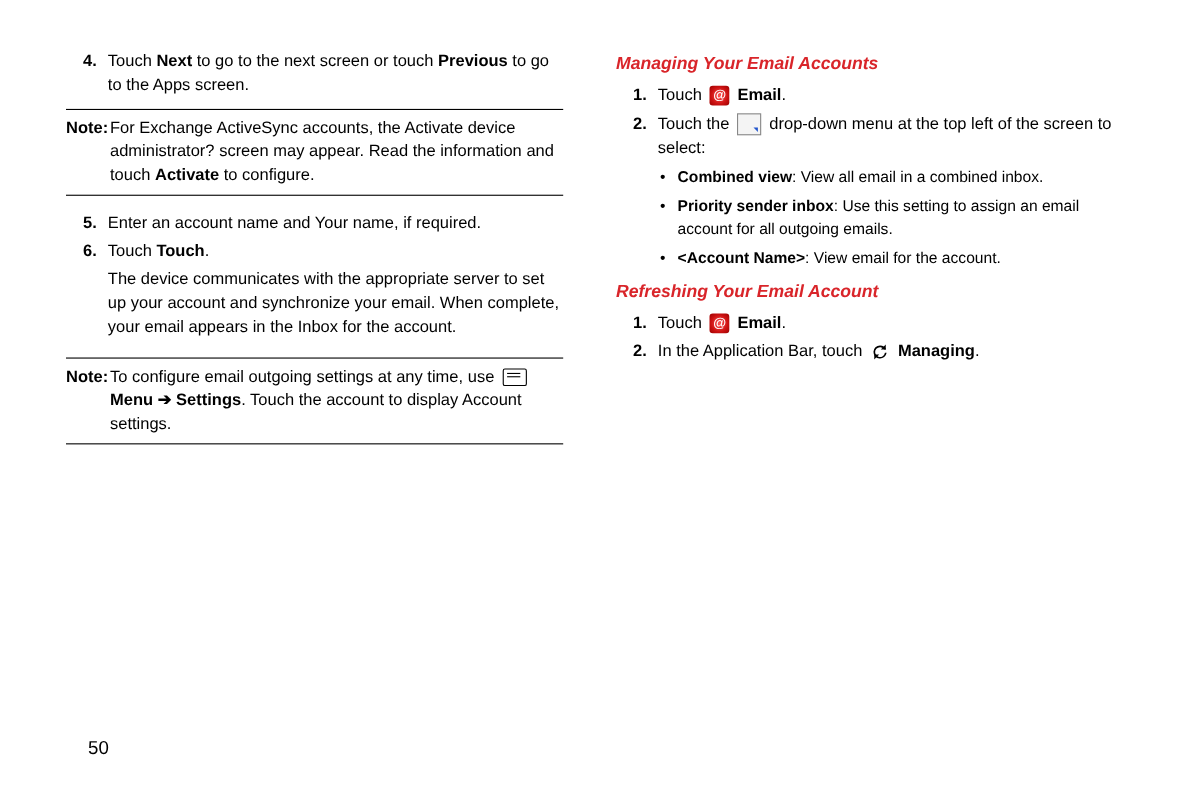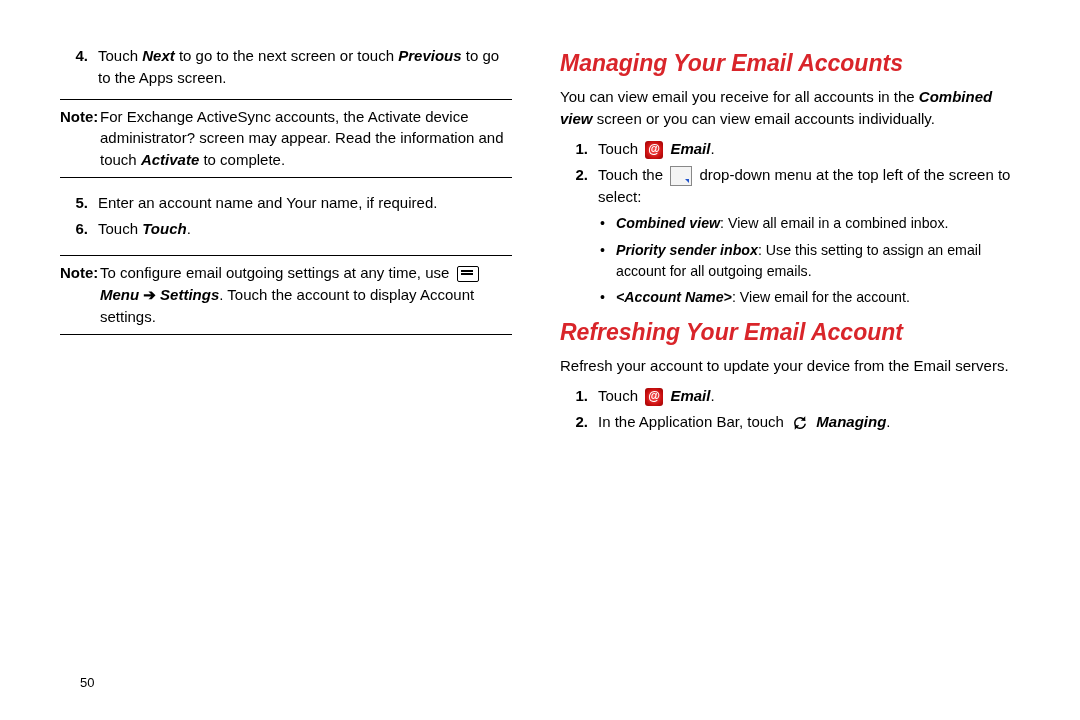--- a/index.html
+++ b/index.html
@@ -29,21 +29,21 @@
   .col-left {
     padding-right: 28px;
   }
   .col-right {
     padding-left: 20px;
   }
   .heading {
     color: #d9252a;
     font-weight: bold;
     font-style: italic;
-    font-size: 23px;
+    font-size: 16px;
     margin: 2px 0 6px 0;
   }
   .num-item {
     display: flex;
     margin-bottom: 4px;
   }
   .num-item .num {
     font-weight: bold;
     width: 28px;
     flex-shrink: 0;
@@ -67,21 +67,21 @@
     display: flex;
   }
   .note-label {
     font-weight: bold;
     width: 40px;
     flex-shrink: 0;
   }
   .note-body {
     flex: 1;
   }
-  .bold { font-weight: bold; font-style: italic; }
+  .bold { font-weight: bold; }
   .para {
     margin: 4px 0 8px 0;
   }
   .bullet-list {
     margin: 6px 0 8px 0;
   }
   .bullet-item {
     display: flex;
     margin-bottom: 6px;
     font-size: 14.2px;
@@ -92,21 +92,21 @@
     text-align: left;
     padding-left: 2px;
   }
   .bullet-item .btxt {
     flex: 1;
   }
   .page-num {
     position: absolute;
     bottom: 30px;
     left: 80px;
-    font-size: 13px;
+    font-size: 17px;
   }
   
   .icon {
     display: inline-block;
     vertical-align: middle;
     margin: 0 3px;
   }
   .icon-email {
     width: 18px; height: 18px;
     background: radial-gradient(circle at 50% 50%, #ff5555 0%, #cc1111 60%, #990000 100%);
@@ -179,55 +179,53 @@
       <div class="num">4.</div>
       <div class="body">
         <span>Touch </span><span class="bold">Next</span><span> to go to the next screen or touch </span><span class="bold">Previous</span><span> to go to the Apps screen.</span>
       </div>
     </div>
 
     <div class="note-block">
       <div class="note-row">
         <div class="note-label">Note:</div>
         <div class="note-body">
-          <span>For Exchange ActiveSync accounts, the Activate device administrator? screen may appear. Read the information and touch </span><span class="bold">Activate</span><span> to complete.</span>
+          <span>For Exchange ActiveSync accounts, the Activate device administrator? screen may appear. Read the information and touch </span><span class="bold">Activate</span><span> to configure.</span>
         </div>
       </div>
     </div>
 
     <div class="num-item">
       <div class="num">5.</div>
       <div class="body">Enter an account name and Your name, if required.</div>
     </div>
 
     <div class="num-item">
       <div class="num">6.</div>
       <div class="body">
         <span>Touch </span><span class="bold">Touch</span><span>.</span>
       </div>
     </div>
+    <div class="indent-body">The device communicates with the appropriate server to set up your account and synchronize your email. When complete, your email appears in the Inbox for the account.</div>
 
     <div class="note-block" style="margin-top:16px;">
       <div class="note-row">
         <div class="note-label">Note:</div>
         <div class="note-body">
           <span>To configure email outgoing settings at any time, use </span><span class="icon-menu"></span> <span class="bold">Menu</span><span class="arrow"> ➔ </span><span class="bold">Settings</span><span>. Touch the account to display Account settings.</span>
         </div>
       </div>
     </div>
 
   </div>
 
   <div class="col col-right">
 
     <div class="heading">Managing Your Email Accounts</div>
 
-    <div class="para">
-      <span>You can view email you receive for all accounts in the </span><span class="bold">Combined view</span><span> screen or you can view email accounts individually.</span>
-    </div>
 
     <div class="num-item">
       <div class="num">1.</div>
       <div class="body">
         <span>Touch </span><span class="icon icon-email"></span> <span class="bold">Email</span><span>.</span>
       </div>
     </div>
 
     <div class="num-item">
       <div class="num">2.</div>
@@ -246,21 +244,20 @@
         <div class="btxt"><span class="bold">Priority sender inbox</span><span>: Use this setting to assign an email account for all outgoing emails.</span></div>
       </div>
       <div class="bullet-item">
         <div class="dot">•</div>
         <div class="btxt"><span class="bold">&lt;Account Name&gt;</span><span>: View email for the account.</span></div>
       </div>
     </div>
 
     <div class="heading">Refreshing Your Email Account</div>
 
-    <div class="para">Refresh your account to update your device from the Email servers.</div>
 
     <div class="num-item">
       <div class="num">1.</div>
       <div class="body">
         <span>Touch </span> <span class="icon icon-email"></span> <span class="bold">Email</span><span>.</span>
       </div>
     </div>
 
     <div class="num-item">
       <div class="num">2.</div>

